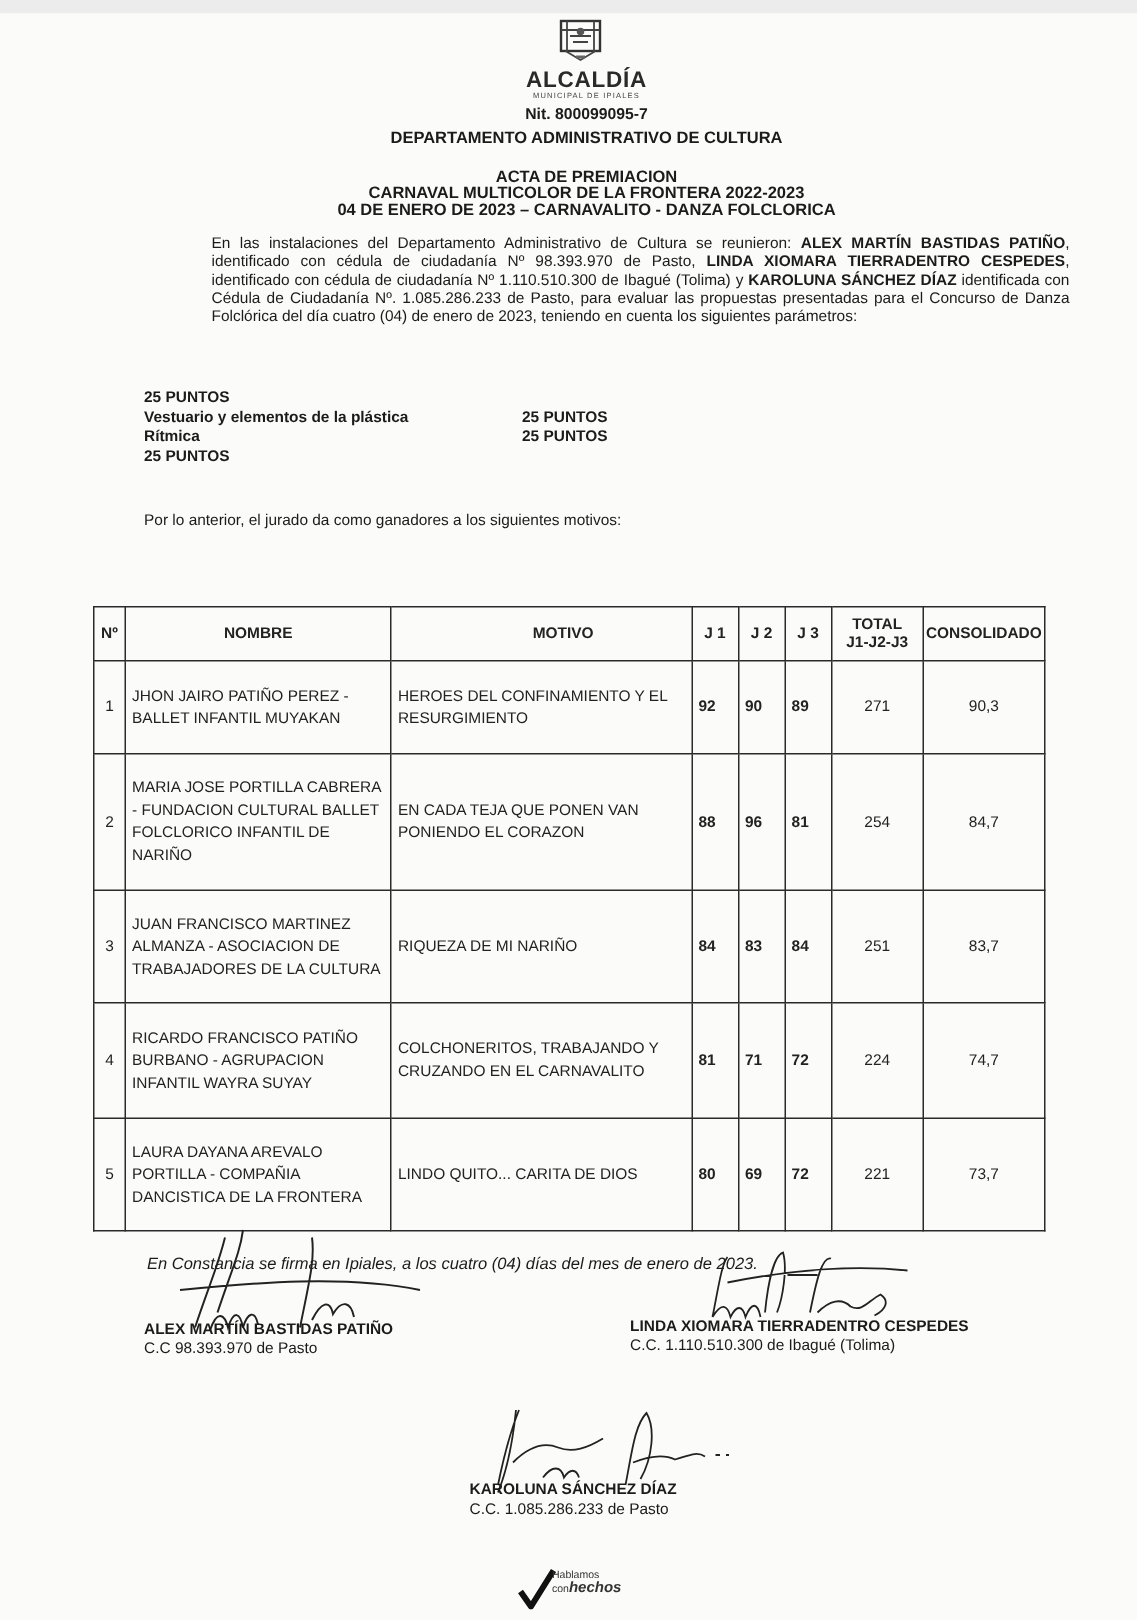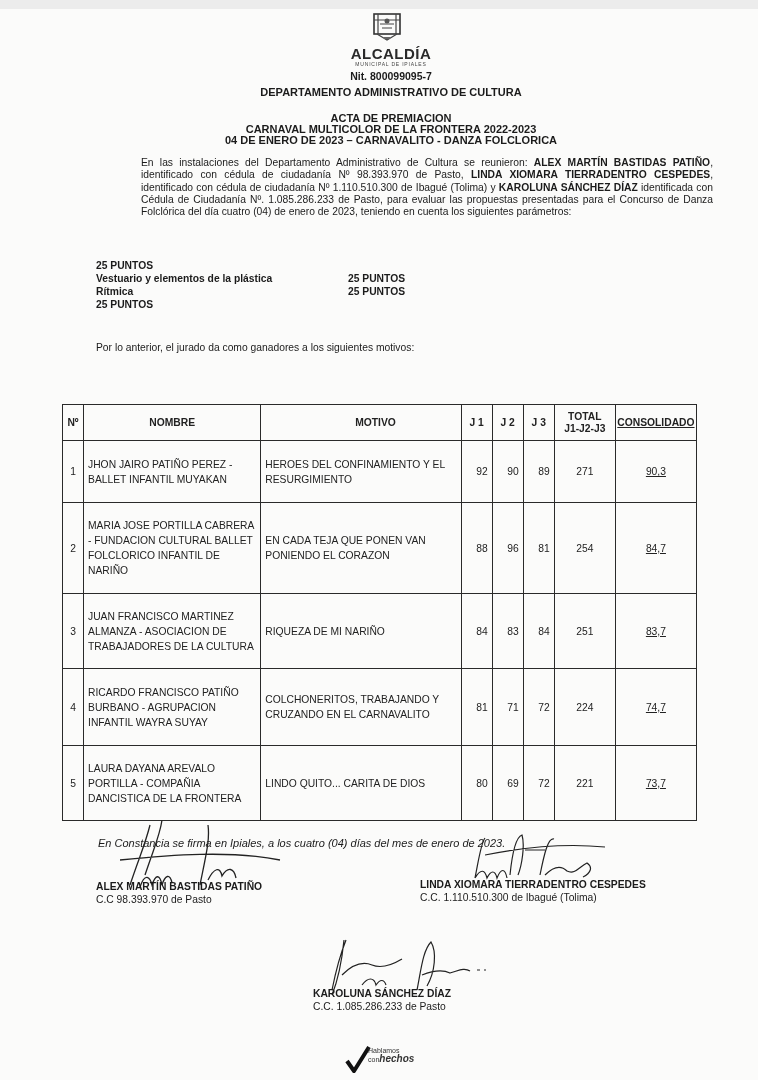--- a/index.html
+++ b/index.html
@@ -38,23 +38,23 @@
   table.results {
     position:absolute; left:62px; top:378px; width:635px;
     border-collapse:collapse; font-size:10.3px; color:#222;margin-top:26px;
   }
   table.results th, table.results td { border:1.3px solid #2a2a2a; }
   table.results th { font-weight:bold; height:33px; text-align:center; font-size:10.3px; line-height:12px; }
   table.results td { padding:0 4px; line-height:15px; vertical-align:middle; }
   .c-no { width:12px; text-align:center; }
   .c-name { width:168px; }
   .c-mot { width:168px;padding-left:30px; }
-  .c-j { width:22px; text-align:right; }
+  .c-j { width:22px; text-align:left;font-weight:bold; }
   .c-tot { width:52px; text-align:center; }
-  .c-con { width:72px; text-align:center;text-decoration:underline; }
+  .c-con { width:72px; text-align:center; }
   th.c-con { font-size:8.5px; }
   tr.r1 td { height:61px; }
   tr.r2 td { height:90px; }
   tr.r3 td { height:74px; }
   tr.r4 td { height:76px; }
   tr.r5 td { height:74px; }
 
   .closing { position:absolute; left:98px; top:837px; font-size:11px;font-style:italic; }
 
   .sig { position:absolute; font-size:10.3px; line-height:13px; }

